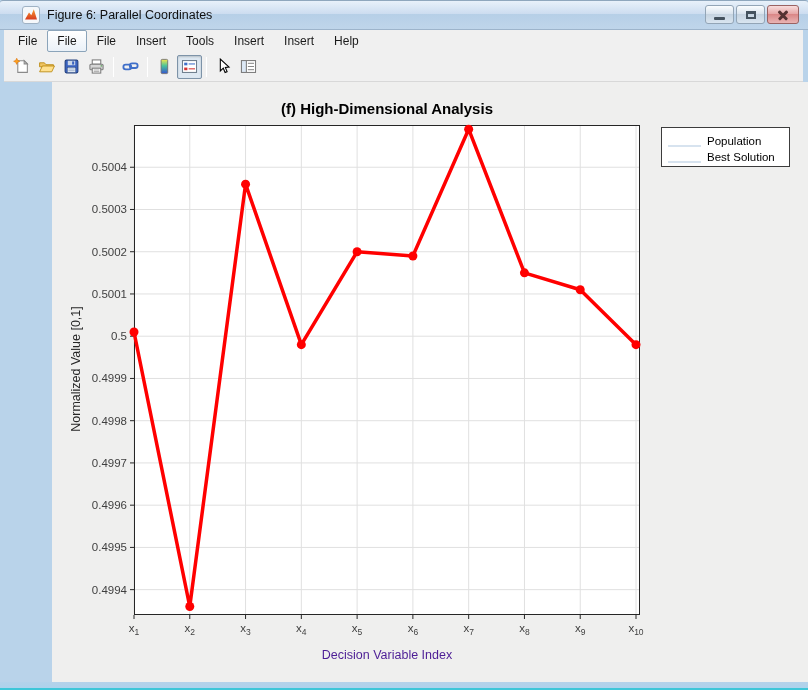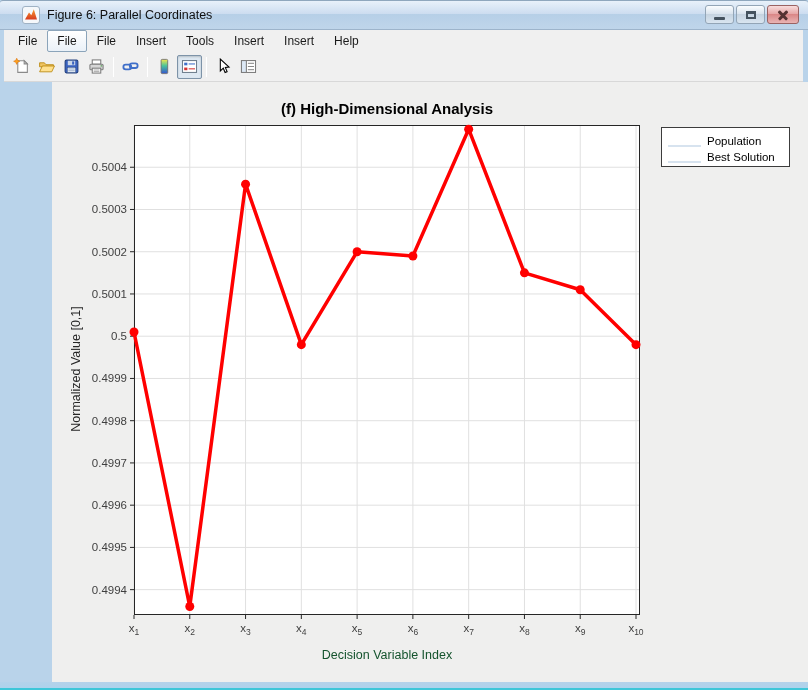--- a/index.html
+++ b/index.html
@@ -54,21 +54,21 @@
   .tb-btn { width:25px; height:24px; display:flex; align-items:center; justify-content:center;
     border:1px solid transparent; border-radius:2px; flex:none; }
   .tb-btn.pressed { border:1px solid #7d93a8; background:#dde8f2; box-shadow:inset 0 1px 2px rgba(0,0,0,.18); }
   .tb-sep { width:1px; height:20px; background:#c6c6c6; border-right:1px solid #ffffff; margin:0 4px; flex:none; }
 
   
   .figure-area { position:relative; width:799px; height:600px; background:#efefee; overflow:visible;margin-left:48px; }
   .chart-svg { position:absolute; left:82px; top:43px; overflow:visible; }
   .chart-title { position:absolute; left:82px; top:18px; width:506px; text-align:center;
     font-size:15px; font-weight:bold; color:#000; }
-  .xlabel { position:absolute; left:82px; top:566px; width:506px; text-align:center; font-size:12.5px; color:#14532d; }
+  .xlabel { position:absolute; left:82px; top:566px; width:506px; text-align:center; font-size:12.5px; color:#4c1d95; }
   .ylabel { position:absolute; left:-76px; top:280px; width:200px; text-align:center;
     transform:rotate(-90deg); font-size:12.5px; color:#262626; }
   .legend { position:absolute; left:609px; top:45px; width:129px; background:#ffffff;
     border:1px solid #3c3c3c; padding:3px 0; }
   .legend-row { display:flex; align-items:flex-end; height:16px; }
   .legend-swatch { width:33px; height:2px; margin:0 6px 0 6px; flex:none; background:#d7e3ef; }
   .legend-label { font-size:11.5px; color:#000; }
 
   
   .chart-svg text { font-family:"Liberation Sans", sans-serif; fill:#3f3f3f; }

